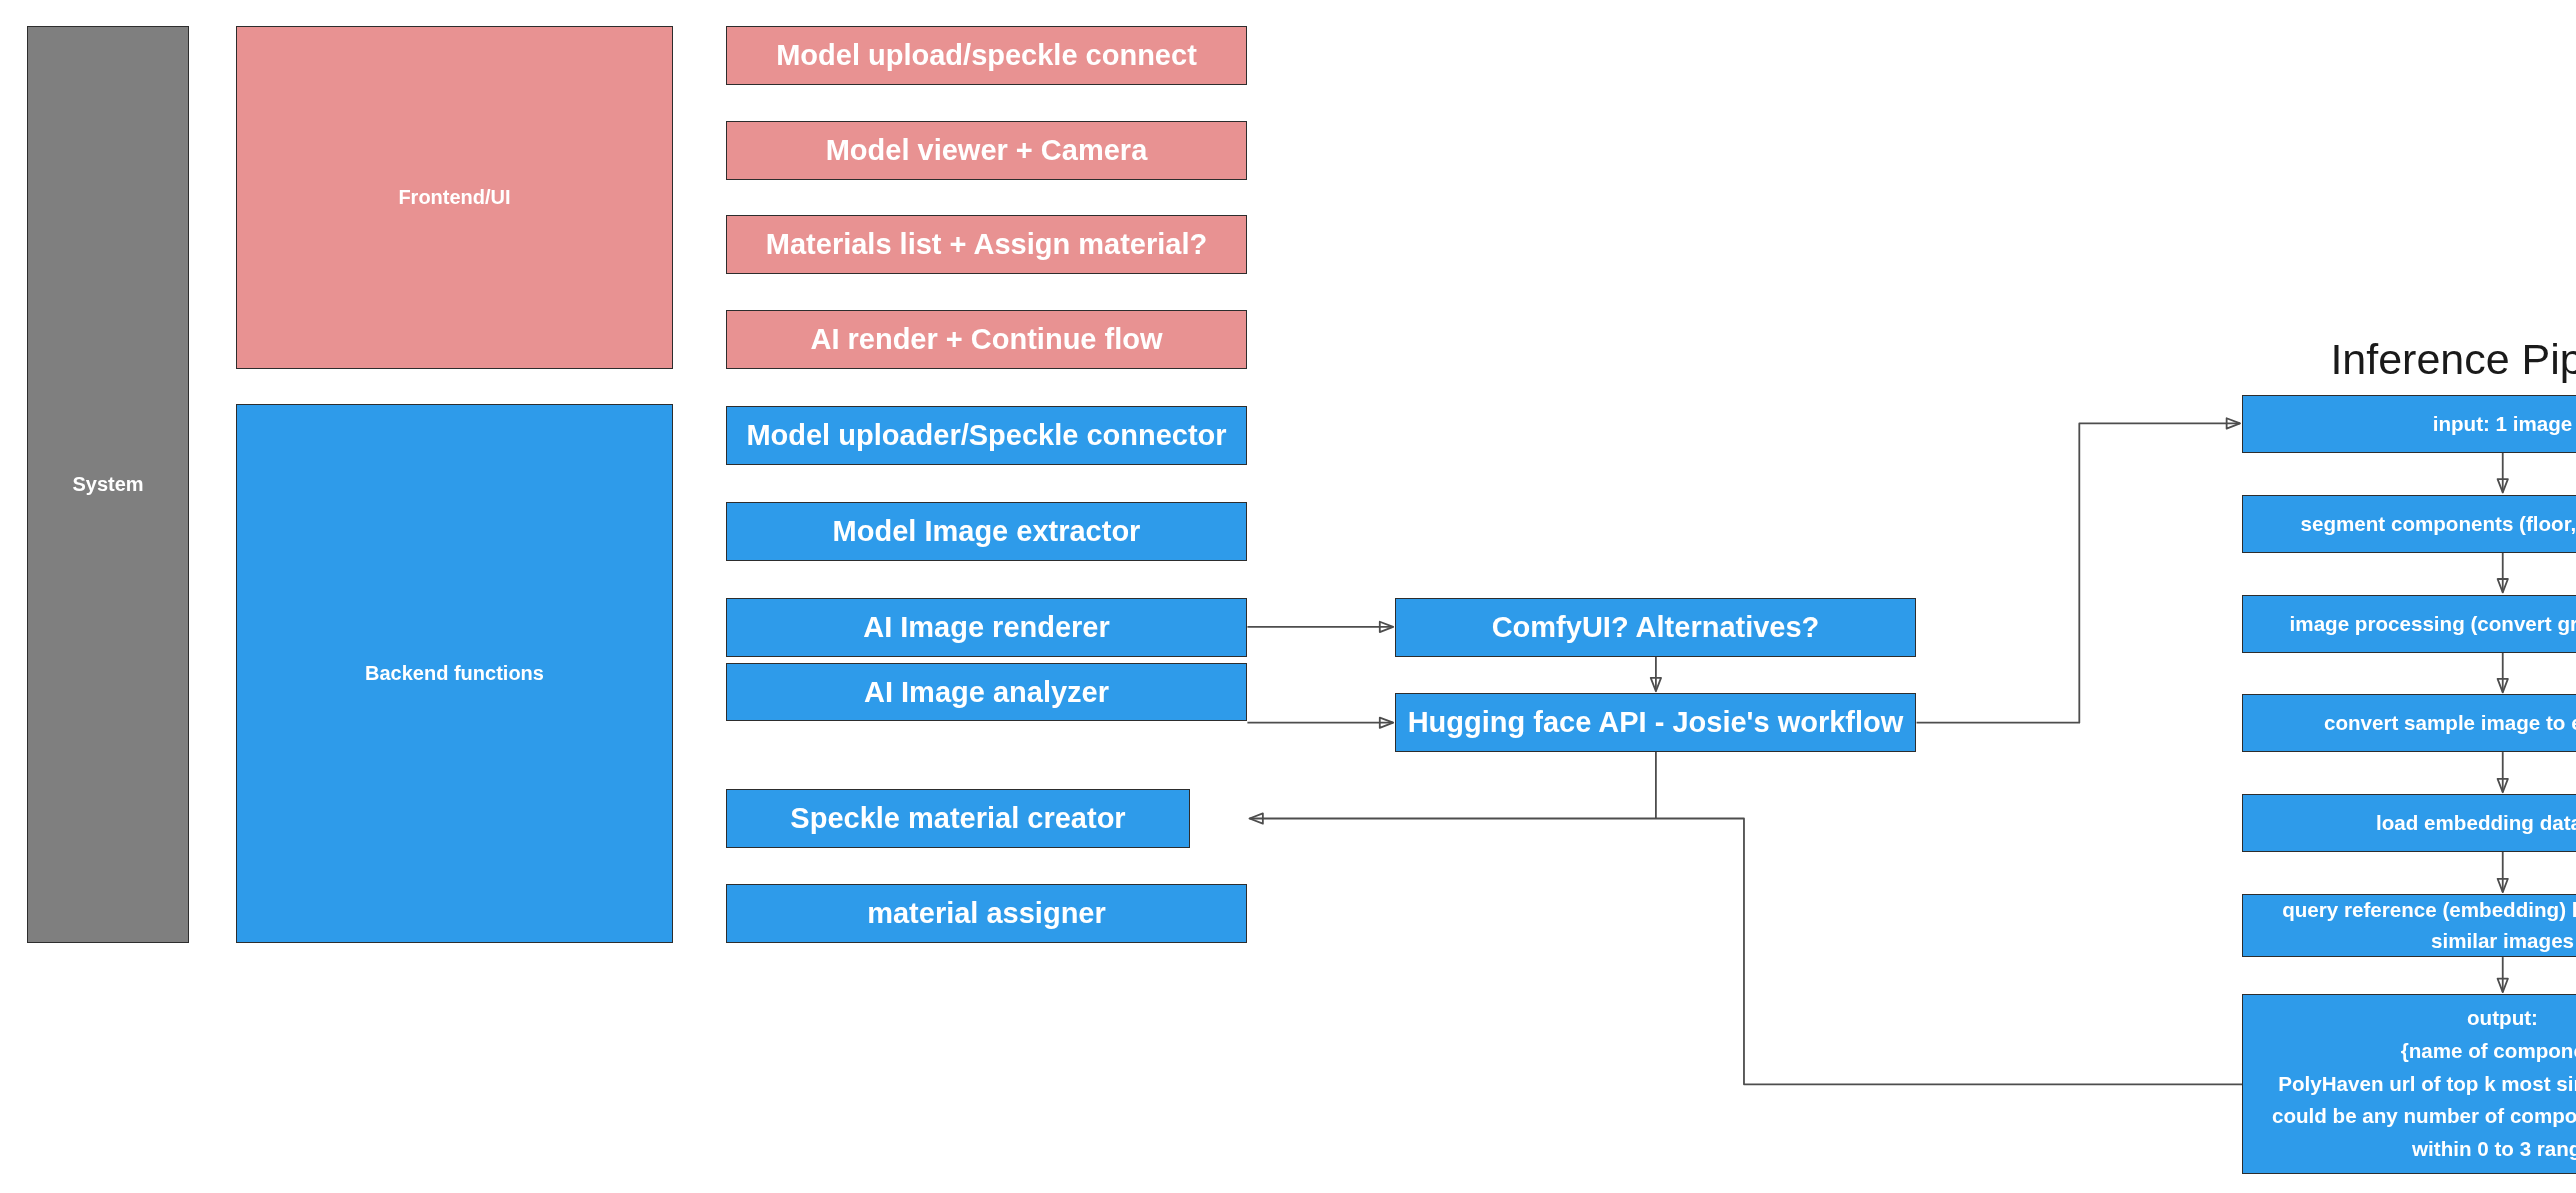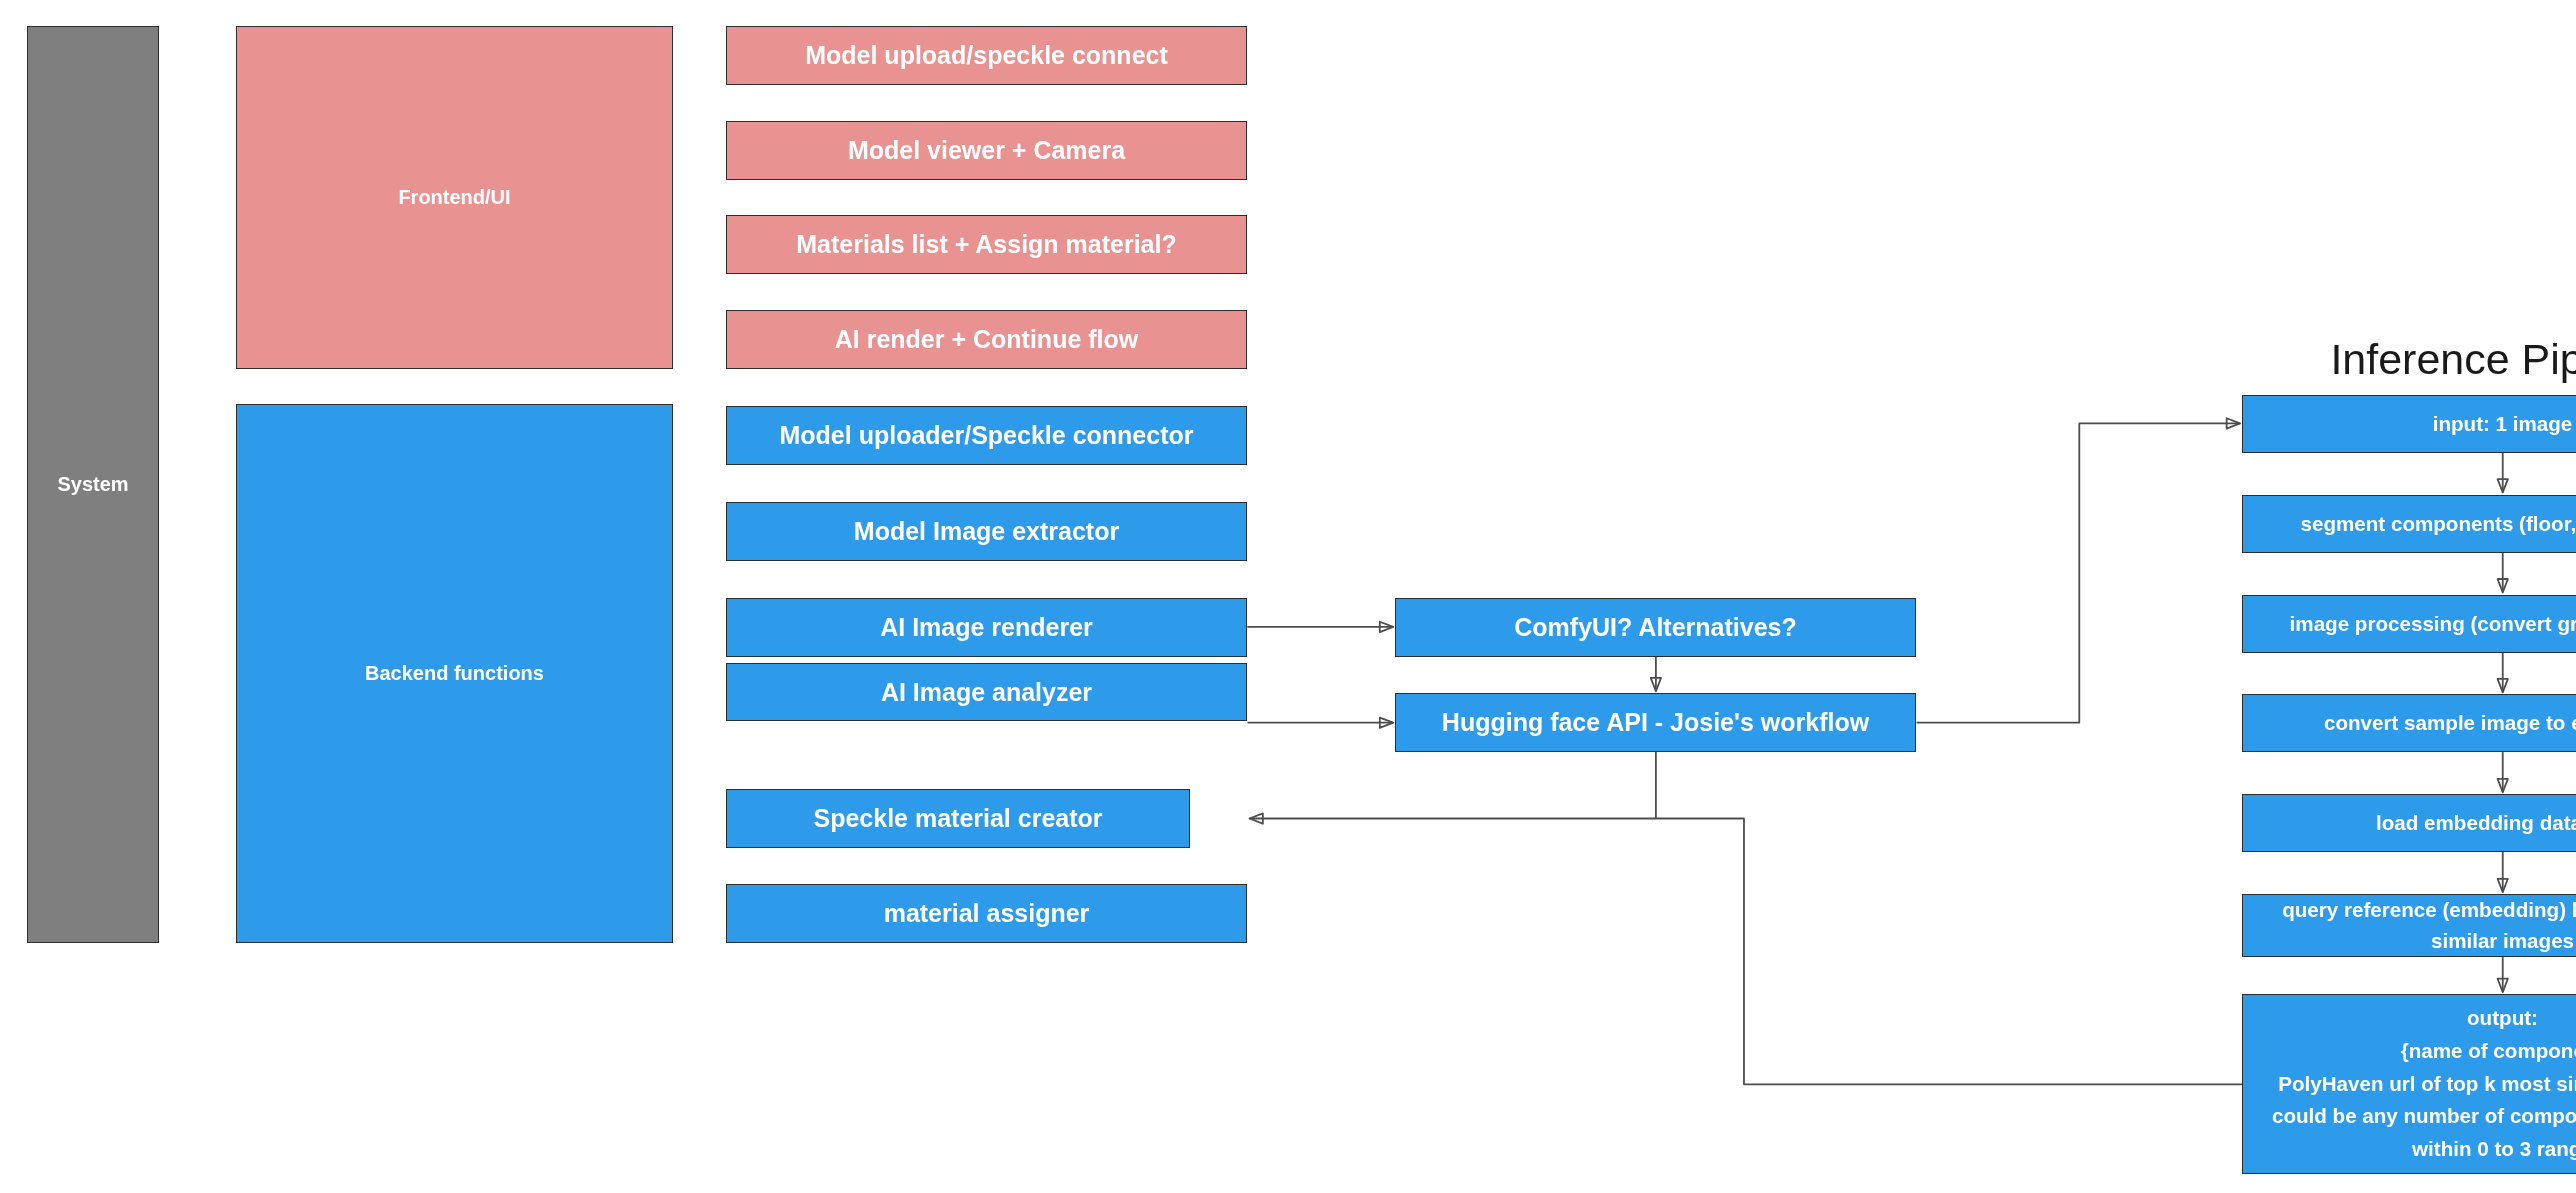--- a/index.html
+++ b/index.html
@@ -20,21 +20,21 @@
     box-sizing:border-box;
     color:#ffffff;
     font-weight:bold;
     border:1.5px solid #2d2d2d;
     padding:0 5.2px;
   }
   .blue{background:var(--blue,#2E9BEA);}
   .pink{background:var(--pink,#E89292);}
   .gray{background:var(--gray,#7F7F7F);}
   .fs-head{font-size:20px;}
-  .fs-m{font-size:25px;}
+  .fs-m{font-size:29px;}
   .fs-s{font-size:20.6px;}
   .section-title{
     position:absolute;
     color:#1a1a1a;
     font-size:43px;
     font-weight:400;
     text-align:center;
     display:flex;
     align-items:center;
     justify-content:center;
@@ -80,21 +80,21 @@
     <path d="M 4858 878 L 4858 956" marker-end="url(#arrow)"></path>
     <path d="M 4858 1072 L 4858 1150" marker-end="url(#arrow)"></path>
     <path d="M 4858 1266 L 4858 1344" marker-end="url(#arrow)"></path>
     <path d="M 4858 1460 L 4858 1538" marker-end="url(#arrow)"></path>
     <path d="M 4858 1654 L 4858 1732" marker-end="url(#arrow)"></path>
     <path d="M 4858 1858 L 4858 1926" marker-end="url(#arrow)"></path>
 
     <path d="M 5846 1840 L 5602 1840 L 5602 1598 L 5368 1598" marker-end="url(#arrow)"></path>
   </svg>
 
-  <div class="box gray fs-head" style="left:27px;top:26px;width:132px;height:917px;">System</div>
+  <div class="box gray fs-head" style="left:27px;top:26px;width:162px;height:917px;">System</div>
 
   <div class="box pink fs-head" style="left:236px;top:26px;width:437px;height:343px;">Frontend/UI</div>
 
   <div class="box pink fs-m" style="left:726px;top:26px;width:521px;height:59px;">Model upload/speckle connect</div>
   <div class="box pink fs-m" style="left:726px;top:121px;width:521px;height:59px;">Model viewer + Camera</div>
   <div class="box pink fs-m" style="left:726px;top:215px;width:521px;height:59px;">Materials list + Assign material?</div>
   <div class="box pink fs-m" style="left:726px;top:310px;width:521px;height:59px;">AI render + Continue flow</div>
 
   <div class="box blue fs-head" style="left:236px;top:404px;width:437px;height:539px;">Backend functions</div>
 

